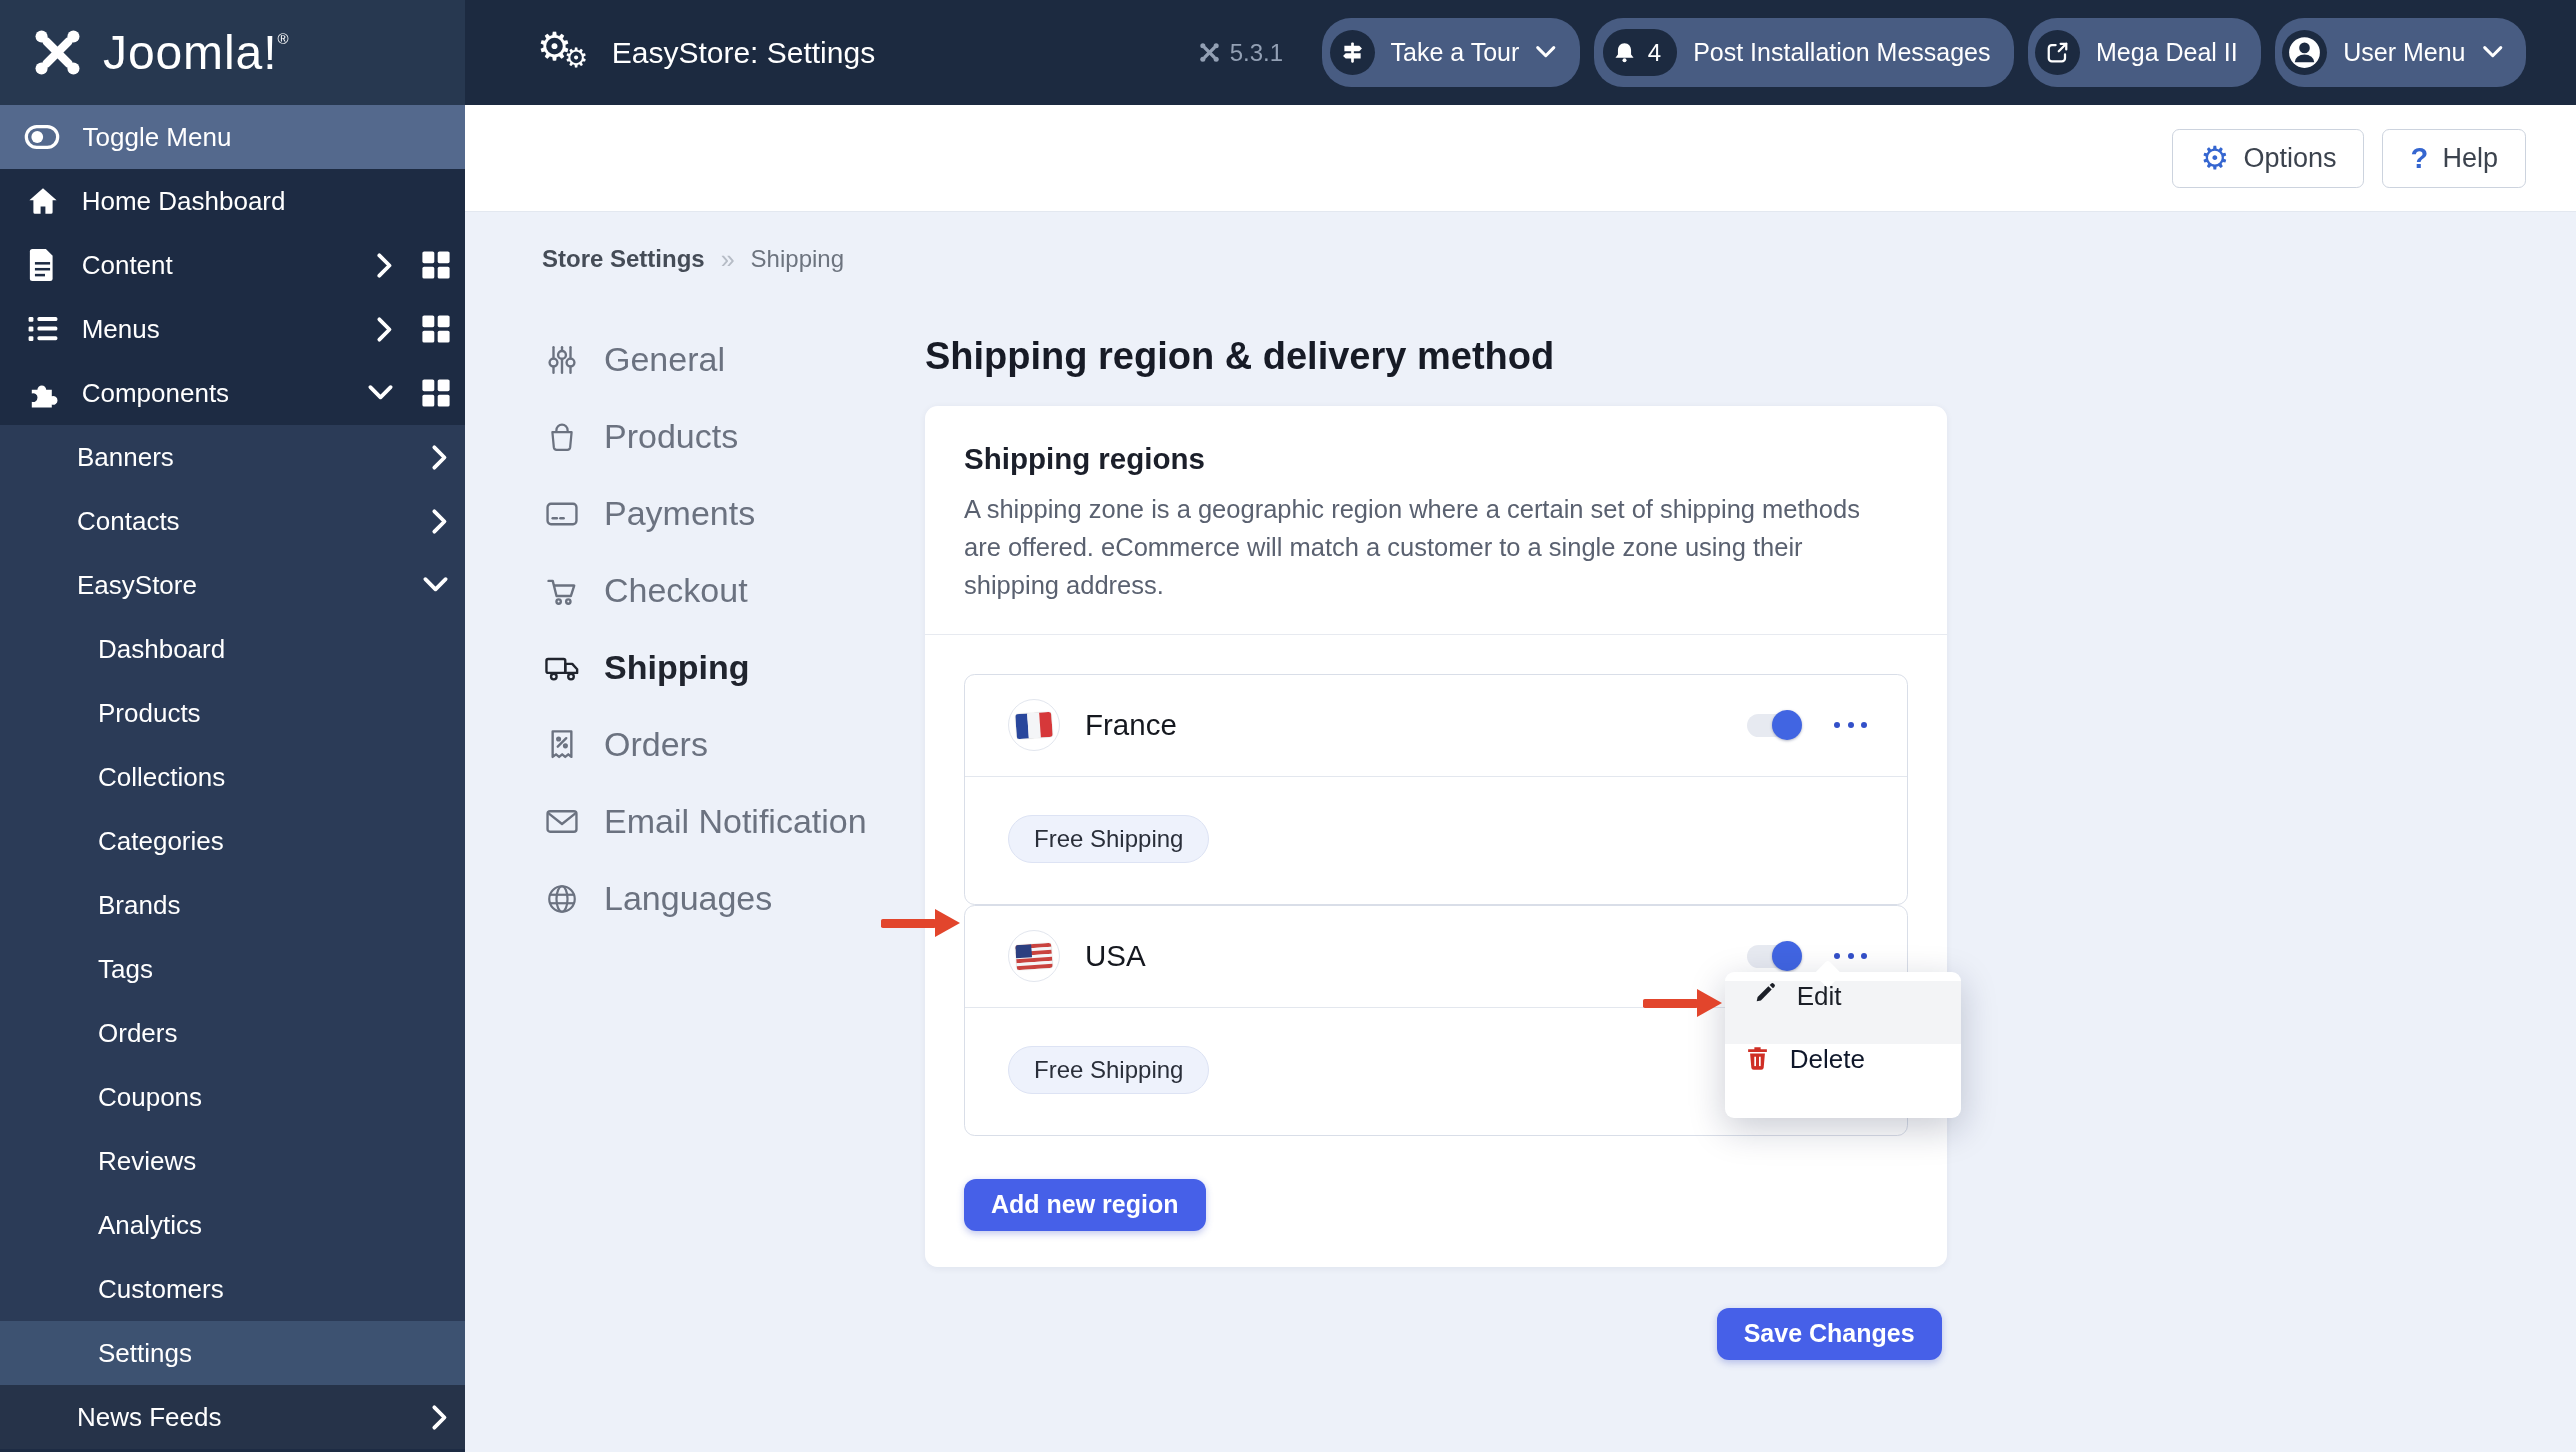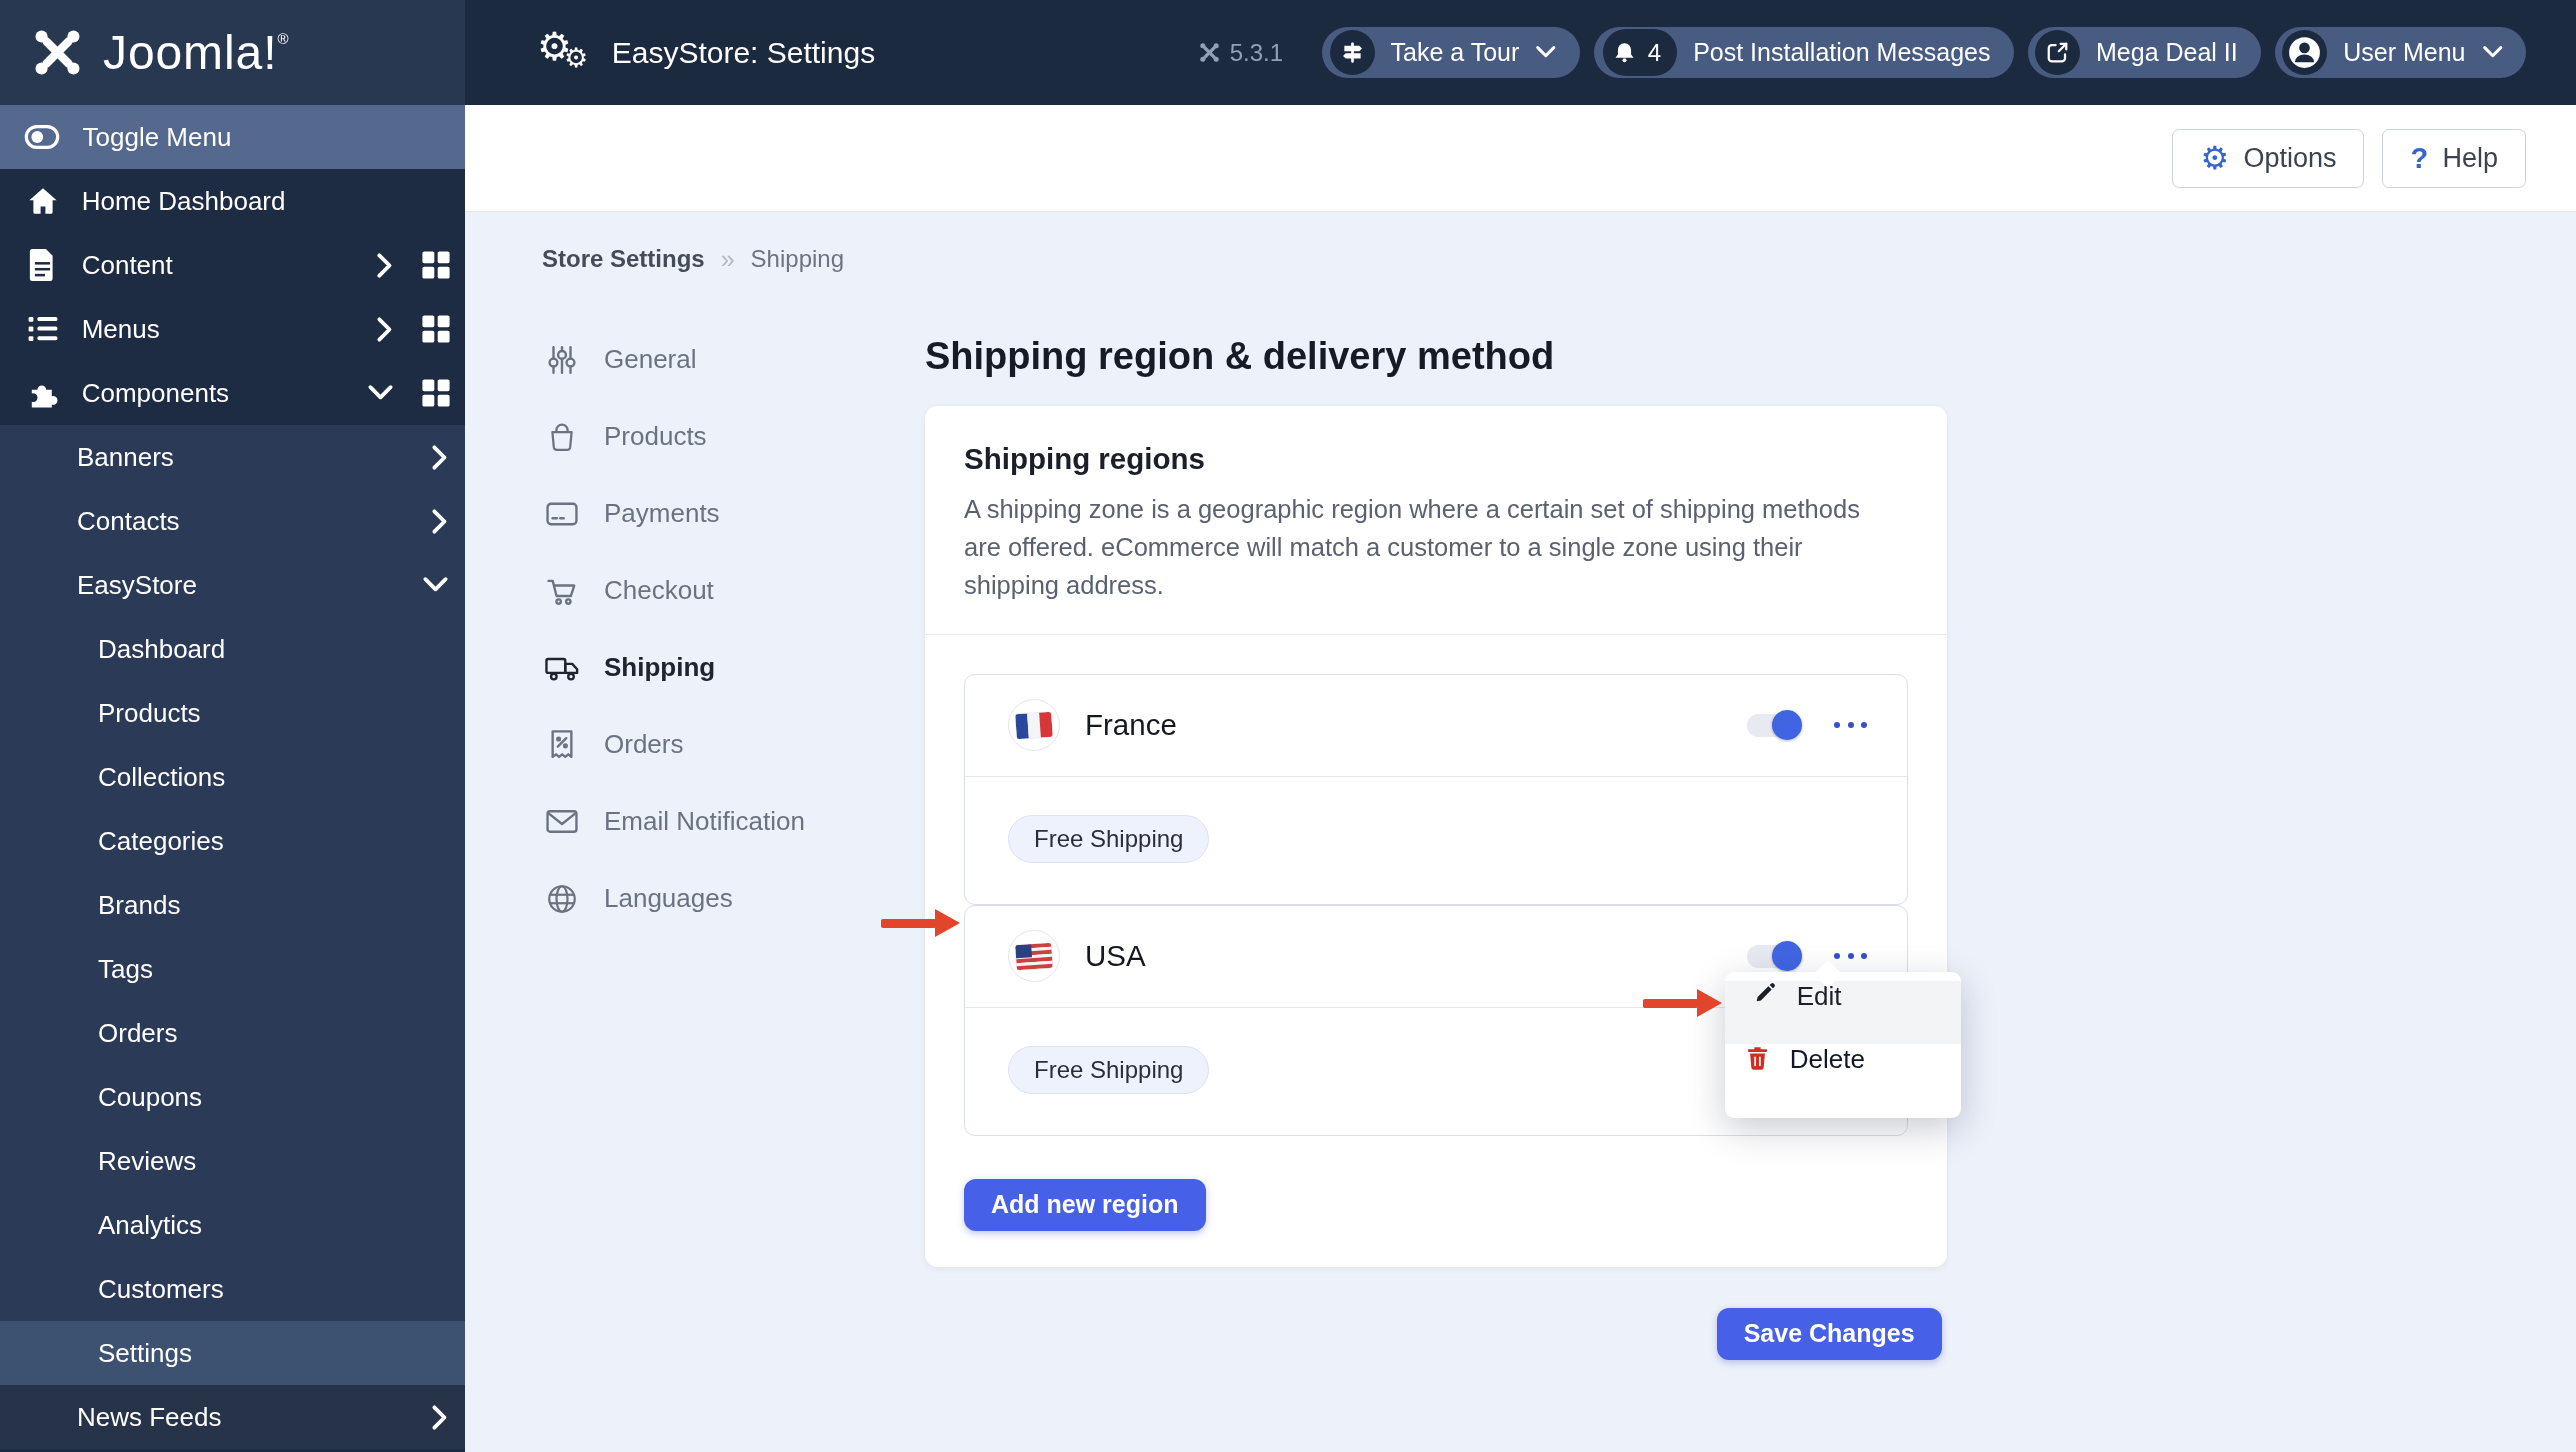--- a/index.html
+++ b/index.html
@@ -13,21 +13,21 @@
   .logo-word { color:#fff; font-size:48px; font-weight:400; letter-spacing:0.9px; }
   .logo-reg { color:#fff; font-size:15px; vertical-align:25px; }
   .titlebar { flex:1; background:#1c2a40; display:flex; align-items:center; padding:0 50px 0 72px; }
   .title-left { display:flex; align-items:center; gap:19.7px; color:#fff; }
   .gears { color:#fff; position:relative; width:55px; height:50px; }
   .gears .g1 { position:absolute; left:0; top:-3.6px; font-size:39px; }
   .gears .g2 { position:absolute; left:27px; top:14.3px; font-size:27px; }
   .page-title { font-size:30px; font-weight:500; color:#fff; }
   .titlebar-right { margin-left:auto; display:flex; align-items:center; gap:14.3px; }
   .version { display:flex; align-items:center; gap:9px; color:#93a0b4; font-size:24px; margin-right:25px;justify-content:center; }
-  .pill { height:51px; border-radius:29px; background:#485c82; display:flex; align-items:center; gap:16px; padding:0 23px 0 7.2px; color:#fff; font-size:25px; font-weight:500; cursor:pointer; }
+  .pill { height:69px; border-radius:29px; background:#485c82; display:flex; align-items:center; gap:16px; padding:0 23px 0 7.2px; color:#fff; font-size:25px; font-weight:500; cursor:pointer; }
   .pill .icircle { width:45px; height:45px; border-radius:50%; background:#1c2a40; display:flex; align-items:center; justify-content:center; flex:none; }
   .pill .capsule { height:47px; border-radius:23px; background:#1c2a40; display:flex; align-items:center; gap:10.7px; padding:0 16px 0 9px; margin-left:1.8px; }
   .pill .count { font-size:24px; font-weight:500; }
   .chev-dn { width:21.5px; height:14.3px; }
 
   
   .sidebar { position:absolute; top:105px; left:0; width:465px; bottom:0; background:#1d2b43; color:#fff; font-size:26px; font-weight:500; }
   .srow { height:64px; display:flex; align-items:center; cursor:pointer; }
   .srow .slabel { flex:1; }
   .toggle-row { background:#54698d; padding-left:23px; gap:21.5px; }
@@ -49,21 +49,21 @@
   .q-glyph { font-size:29px; font-weight:700; }
 
   .content { padding:32px 0 0 77px; }
   .breadcrumb { display:flex; align-items:center; gap:16px; font-size:24px; height:30px; }
   .bc-root { color:#454c57; font-weight:600; }
   .bc-sep { color:#b6bcc6; font-size:25px; }
   .bc-cur { color:#6d747f; }
 
   .columns { display:flex; margin-top:47px; }
   .settings-nav { width:383px; flex:none; }
-  .nav-item { height:77px; display:flex; align-items:center; gap:23px; color:#6b7280; font-size:26px; cursor:pointer;text-align:right; }
+  .nav-item { height:77px; display:flex; align-items:center; gap:23px; color:#6b7280; font-size:34px; cursor:pointer;text-align:right; }
   .nav-item .nicon { width:39px; display:flex; justify-content:center; flex:none; }
   .nav-item.active { color:#20242e; font-weight:700; }
 
   .main-col { width:1022px; display:flex; flex-direction:column; }
   h1.heading { font-size:38px; line-height:45px; font-weight:700; color:#171b26; margin-top:12.5px; }
   .card { margin-top:27px; background:#fff; border-radius:12.5px; box-shadow:0 1.8px 7.2px rgba(20,30,60,.06); }
   .card-head { padding:36px 39px 30px 39px; }
   .card-title { font-size:29.5px; font-weight:700; color:#1b1f2a; line-height:34px; }
   .card-desc { margin-top:14.3px; font-size:25.5px; line-height:38px; color:#5a6170; max-width:921px; }
   .card-divider { border-top:0.9px solid #e7eaf0; }

